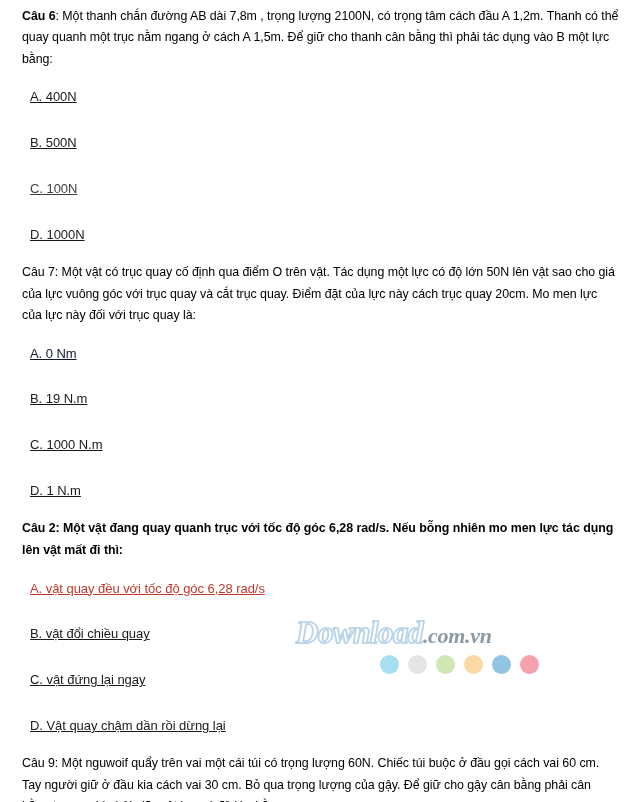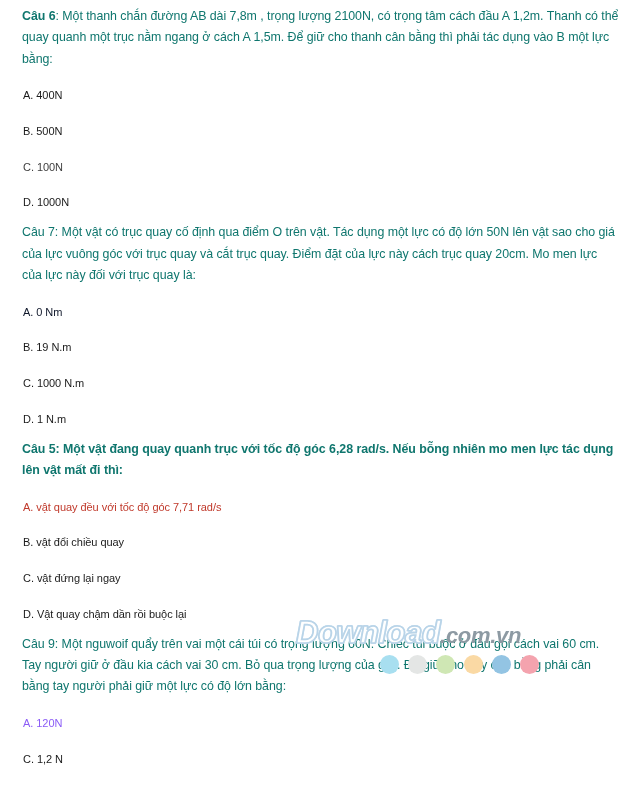--- a/index.html
+++ b/index.html
@@ -25,55 +25,56 @@
   }
   .content {
     position: relative;
     z-index: 2;
     padding: 6px 20px 0 22px;
     box-sizing: border-box;
   }
   .question {
     font-size: 12.4px;
     line-height: 1.72;
-    color: #0f766e;
+    color: #000000;
     margin: 0 0 9px 0;
     text-align: left;
     letter-spacing: -0.05px;
   }
   .question.bold {
     font-weight: bold;
   }
   .question .qlabel-bold {
     font-weight: bold;
   }
   .option {
-    font-size: 11px;
+    font-size: 13px;
     line-height: 1.6;
     color: #1a1a1a;
-    margin: 1px;
+    margin: 8px;
     padding: 8.5px 0 8.5px 0;
     letter-spacing: -0.05px;
+    text-decoration: underline;
   }
   .option.correct {
     color: #c0392b;
   }
   .block {
     margin-bottom: 2px;
   }
 
   
   .watermark {
     position: absolute;
     z-index: 3;
     pointer-events: none;
     user-select: none;
   }
   .wm-text {
-    font-family: Liberation Sans, sans-serif;
+    font-family: Liberation Serif, serif;
     font-style: italic;
     font-weight: bold;
     font-size: 31px;
     letter-spacing: -0.5px;
     white-space: nowrap;
     line-height: 1;
   }
   .wm-main {
     color: #ffffff;
     -webkit-text-stroke: 1.6px #b9d4e8;
@@ -118,25 +119,25 @@
 
     <div class="block">
       <p class="question"><span>Câu 7</span><span>: Một vật có trục quay cố định qua điểm O trên vật. Tác dụng một lực có độ lớn 50N lên vật sao cho giá của lực vuông góc với trục quay và cắt trục quay. Điểm đặt của lực này cách trục quay 20cm. Mo men lực của lực này đối với trục quay là:</span></p>
       <p class="option correct" style="color: #0f172a;">A. 0 Nm</p>
       <p class="option">B. 19 N.m</p>
       <p class="option">C. 1000 N.m</p>
       <p class="option">D. 1 N.m</p>
     </div>
 
     <div class="block">
-      <p class="question bold"><span>Câu 5</span><span>: Một vật đang quay quanh trục với tốc độ góc 6,28 rad/s. Nếu bỗng nhiên mo men lực tác dụng lên vật mất đi thì:</span></p>
-      <p class="option correct" style="color: rgb(192, 57, 43);">A. vật quay đều với tốc độ góc 7,71 rad/s</p>
+      <p class="question bold"><span>Câu 2</span><span>: Một vật đang quay quanh trục với tốc độ góc 6,28 rad/s. Nếu bỗng nhiên mo men lực tác dụng lên vật mất đi thì:</span></p>
+      <p class="option correct" style="color: rgb(192, 57, 43);">A. vật quay đều với tốc độ góc 6,28 rad/s</p>
       <p class="option">B. vật đổi chiều quay</p>
       <p class="option">C. vật đứng lại ngay</p>
-      <p class="option">D. Vật quay chậm dần rồi buộc lại</p>
+      <p class="option">D. Vật quay chậm dần rồi dừng lại</p>
     </div>
 
     <div class="block">
       <p class="question"><span>Câu 9</span><span>: Một nguwoif quẩy trên vai một cái túi có trọng lượng 60N. Chiếc túi buộc ở đầu gọi cách vai 60 cm. Tay người giữ ở đầu kia cách vai 30 cm. Bỏ qua trọng lượng của gậy. Để giữ cho gậy cân bằng phải cân bằng tay người phải giữ một lực có độ lớn bằng:</span></p>
       <p class="option correct" style="color: #8b5cf6;">A. 120N</p>
       <p class="option">C. 1,2 N</p>
 
     </div>
 
   </div>

